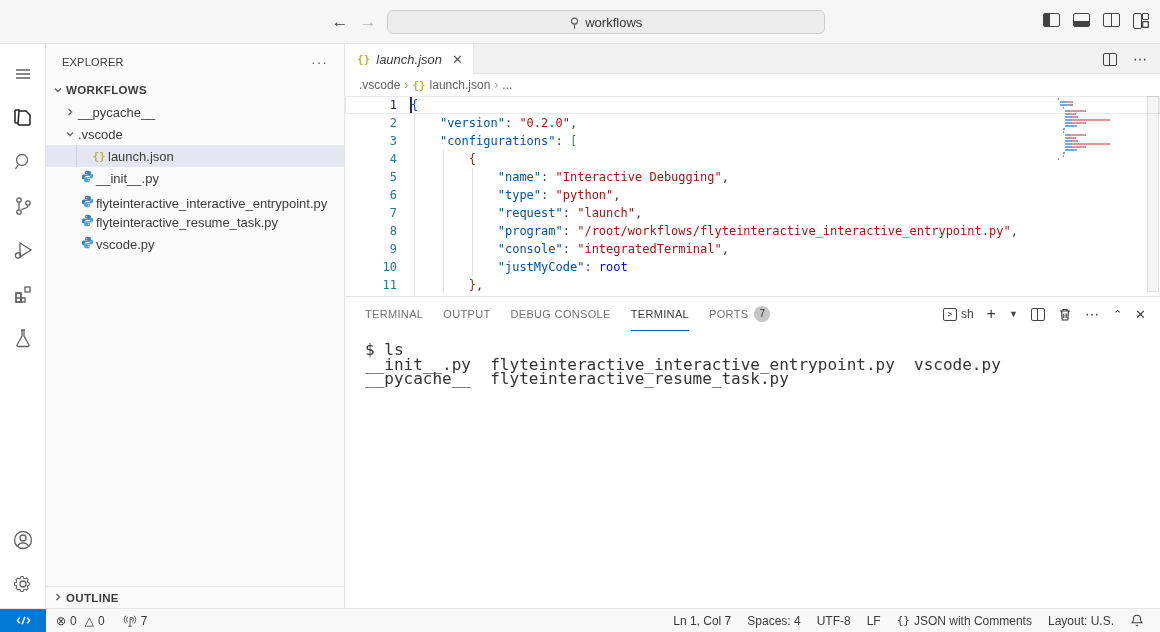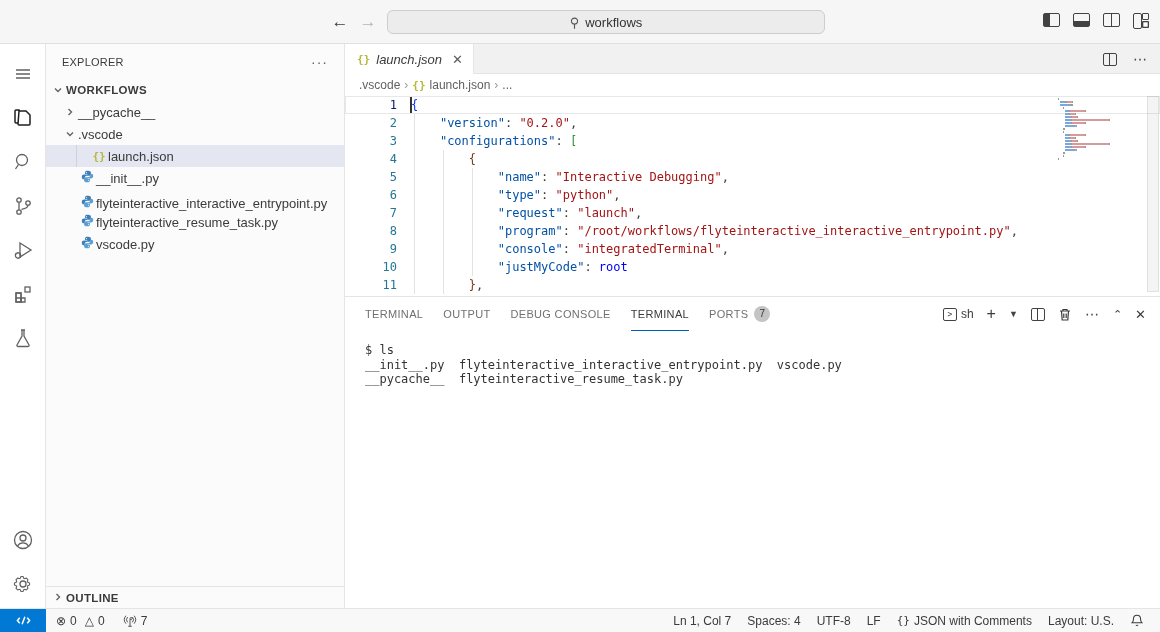--- a/index.html
+++ b/index.html
@@ -81,21 +81,21 @@
   #panel-header { height:34px; display:flex; align-items:center; padding-left:20px; position:relative; }
   .panel-tab { font-size:11px; letter-spacing:.03em; color:#707070; margin-right:20px; height:34px; display:flex; align-items:center; gap:6px; border-bottom:1.5px solid transparent; }
   .panel-tab.active { color:#3b3b3b; border-bottom-color:#005fb8; }
   .panel-badge { min-width:16px; height:16px; border-radius:8px; background:#c4c4c4; color:#333; font-size:10px; display:flex; align-items:center; justify-content:center; padding:0 4px; }
   #panel-actions { position:absolute; right:14px; top:0; height:34px; display:flex; align-items:center; gap:13px; color:#3b3b3b; font-size:12px; }
   .pa-term { display:flex; align-items:center; gap:4px; }
   .pa-termicon { width:14px; height:13px; border:1.2px solid #424242; border-radius:2px; font-size:8px; line-height:11px; text-align:center; color:#424242; font-family:"DejaVu Sans Mono",monospace; }
   .pa-plus { font-size:16px; font-weight:400; }
   .pa-chev { font-size:9px; color:#424242; }
   .pa-x { font-size:13px; }
-  #terminal { padding:12px 4px 0 20px; font-size:12px; line-height:14.5px; color:#333; }
+  #terminal { padding:12px 4px 0 20px; font-size:16px; line-height:14.5px; color:#333; }
   .term-line { white-space:pre; font-family:"DejaVu Sans Mono",monospace; }
   #term-cursor { display:inline-block; width:7px; height:13px; background:#005fb8; vertical-align:text-bottom; }
 
   
   #statusbar { position:absolute; left:0; top:608px; width:1160px; height:24px; background:#f8f8f8; border-top:1px solid #e5e5e5; display:flex; align-items:center; font-size:12px; color:#3b3b3b; }
   #remote-indicator { width:46px; height:24px; background:#0078d4; color:#fff; display:flex; align-items:center; justify-content:center; flex:0 0 46px; }
   .sb-item { display:flex; align-items:center; gap:4px; padding:0 6px; height:24px; }
   #sb-problems { margin-left:4px; }
   #sb-right { margin-left:auto; display:flex; align-items:center; margin-right:8px; }
   #sb-right .sb-item { padding:0 8px; }

